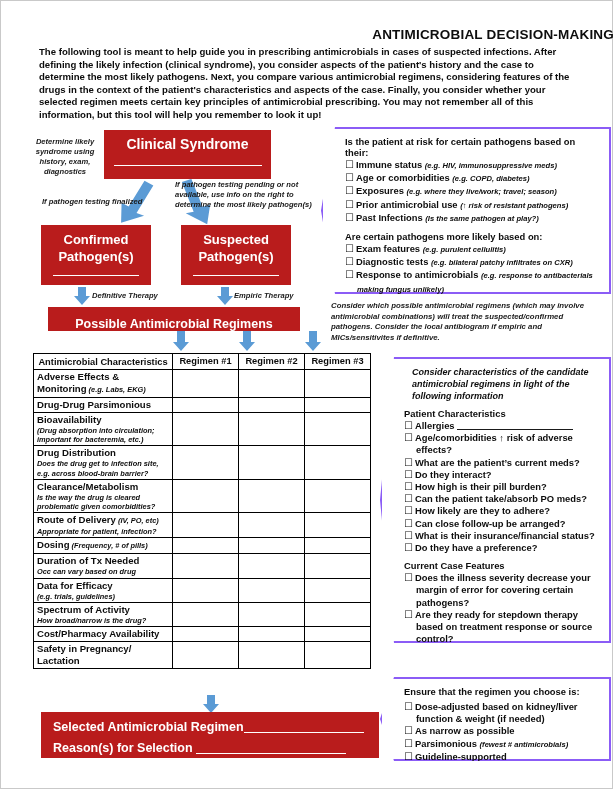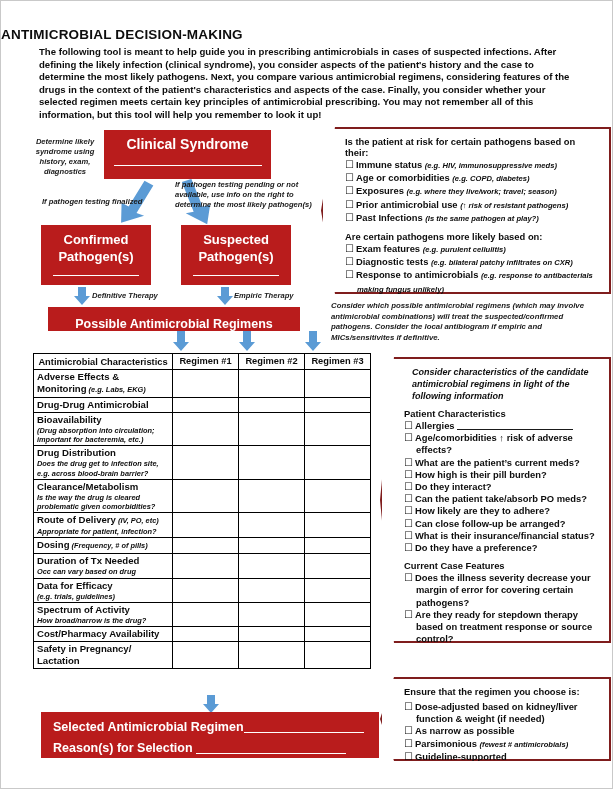--- a/index.html
+++ b/index.html
@@ -6,21 +6,21 @@
   html,body{margin:0;padding:0;background:#fff;}
   body{
     width:613px;height:789px;position:relative;overflow:hidden;
     font-family:"Liberation Sans","DejaVu Sans",sans-serif;
     color:#0d0d0d;
   }
   .page{position:absolute;inset:0;border:1px solid #c9c9c9;box-sizing:border-box;}
 
   
   .title{
-    position:absolute;left:0;top:26px;width:613px;text-align:left;
+    position:absolute;left:0;top:26px;width:613px;text-align:right;
     font-size:13.5px;font-weight:bold;letter-spacing:.2px;
   }
   .intro{
     position:absolute;left:38px;top:45px;width:540px;
     font-size:9.6px;line-height:12.6px;font-weight:bold;text-align:left;
   }
 
   
   .bluebox{
     position:absolute;background:#b91c1c;color:#fff;font-weight:bold;
@@ -65,21 +65,21 @@
   #note-consider-regimens{left:330px;top:300px;width:268px;font-size:7.8px;line-height:10.5px;}
 
   
   .arrow{position:absolute;}
   .arrow svg{display:block;}
 
   
   .callout{
     position:absolute;box-sizing:border-box;
     background:#ffffff;
-    border:2px solid #7f1d1d;
+    border:2px solid #8b5cf6;
     clip-path:polygon(14px 0, 100% 0, 100% 100%, 14px 100%, 0 50%);
     -webkit-clip-path:polygon(14px 0, 100% 0, 100% 100%, 14px 100%, 0 50%);
   }
   .callout-inner{position:absolute;inset:0;padding:7px 8px 5px 22px;}
 
   .hd{font-size:9.4px;font-weight:bold;margin-bottom:1px;}
   .ck{font-size:9.4px;font-weight:bold;line-height:12.2px;white-space:normal;}
   .ck .box{font-family:"DejaVu Sans",sans-serif;font-weight:normal;font-size:10px;margin-right:2px;}
   .sm{font-size:7.6px;font-style:italic;font-weight:bold;}
   .indent{padding-left:16px;}
@@ -223,21 +223,21 @@
         <tr>
           <td>
             <div class="rowmain">Adverse Effects &amp; Monitoring<span class="rowsub-inline"> (e.g. Labs, EKG)</span></div>
           </td>
           <td>&nbsp;</td>
           <td>&nbsp;</td>
           <td>&nbsp;</td>
         </tr>
         <tr>
           <td>
-            <div class="rowmain">Drug-Drug Antimicrobial</div>
+            <div class="rowmain">Drug-Drug Parsimonious</div>
           </td>
           <td>&nbsp;</td>
           <td>&nbsp;</td>
           <td>&nbsp;</td>
         </tr>
         <tr>
           <td>
             <div class="rowmain">Bioavailability</div>
             <div class="rowsub">(Drug absorption into circulation; important for bacteremia, etc.)</div>
           </td>
@@ -328,22 +328,22 @@
 
   <div class="callout" id="char-callout">
     <div class="callout-inner">
       <div class="sm" style="font-size:9px;line-height:12px;padding-left:8px;">Consider characteristics of the candidate antimicrobial regimens in light of the following information</div>
       <div class="gap"></div>
       <div class="hd">Patient Characteristics</div>
       <div id="char-list-1">
           <div class="ck hang"><span class="box">☐</span><span>Allergies </span><span class="blank-ul" style="width: 116px;"></span></div>
           <div class="ck hang"><span class="box">☐</span><span>Age/comorbidities ↑ risk of adverse effects? </span></div>
           <div class="ck hang"><span class="box">☐</span><span>What are the patient’s current meds? </span></div>
+          <div class="ck hang indent"><span class="box">☐</span><span>Do they interact? </span></div>
           <div class="ck hang indent"><span class="box">☐</span><span>How high is their pill burden? </span></div>
-          <div class="ck hang indent"><span class="box">☐</span><span>Do they interact? </span></div>
           <div class="ck hang"><span class="box">☐</span><span>Can the patient take/absorb PO meds? </span></div>
           <div class="ck hang"><span class="box">☐</span><span>How likely are they to adhere? </span></div>
           <div class="ck hang"><span class="box">☐</span><span>Can close follow-up be arranged? </span></div>
           <div class="ck hang"><span class="box">☐</span><span>What is their insurance/financial status? </span></div>
           <div class="ck hang"><span class="box">☐</span><span>Do they have a preference? </span></div>
         </div>
       <div class="gap"></div>
       <div class="hd">Current Case Features</div>
       <div id="char-list-2">
           <div class="ck hang"><span class="box">☐</span><span>Does the illness severity decrease your margin of error for covering certain pathogens? </span></div>

